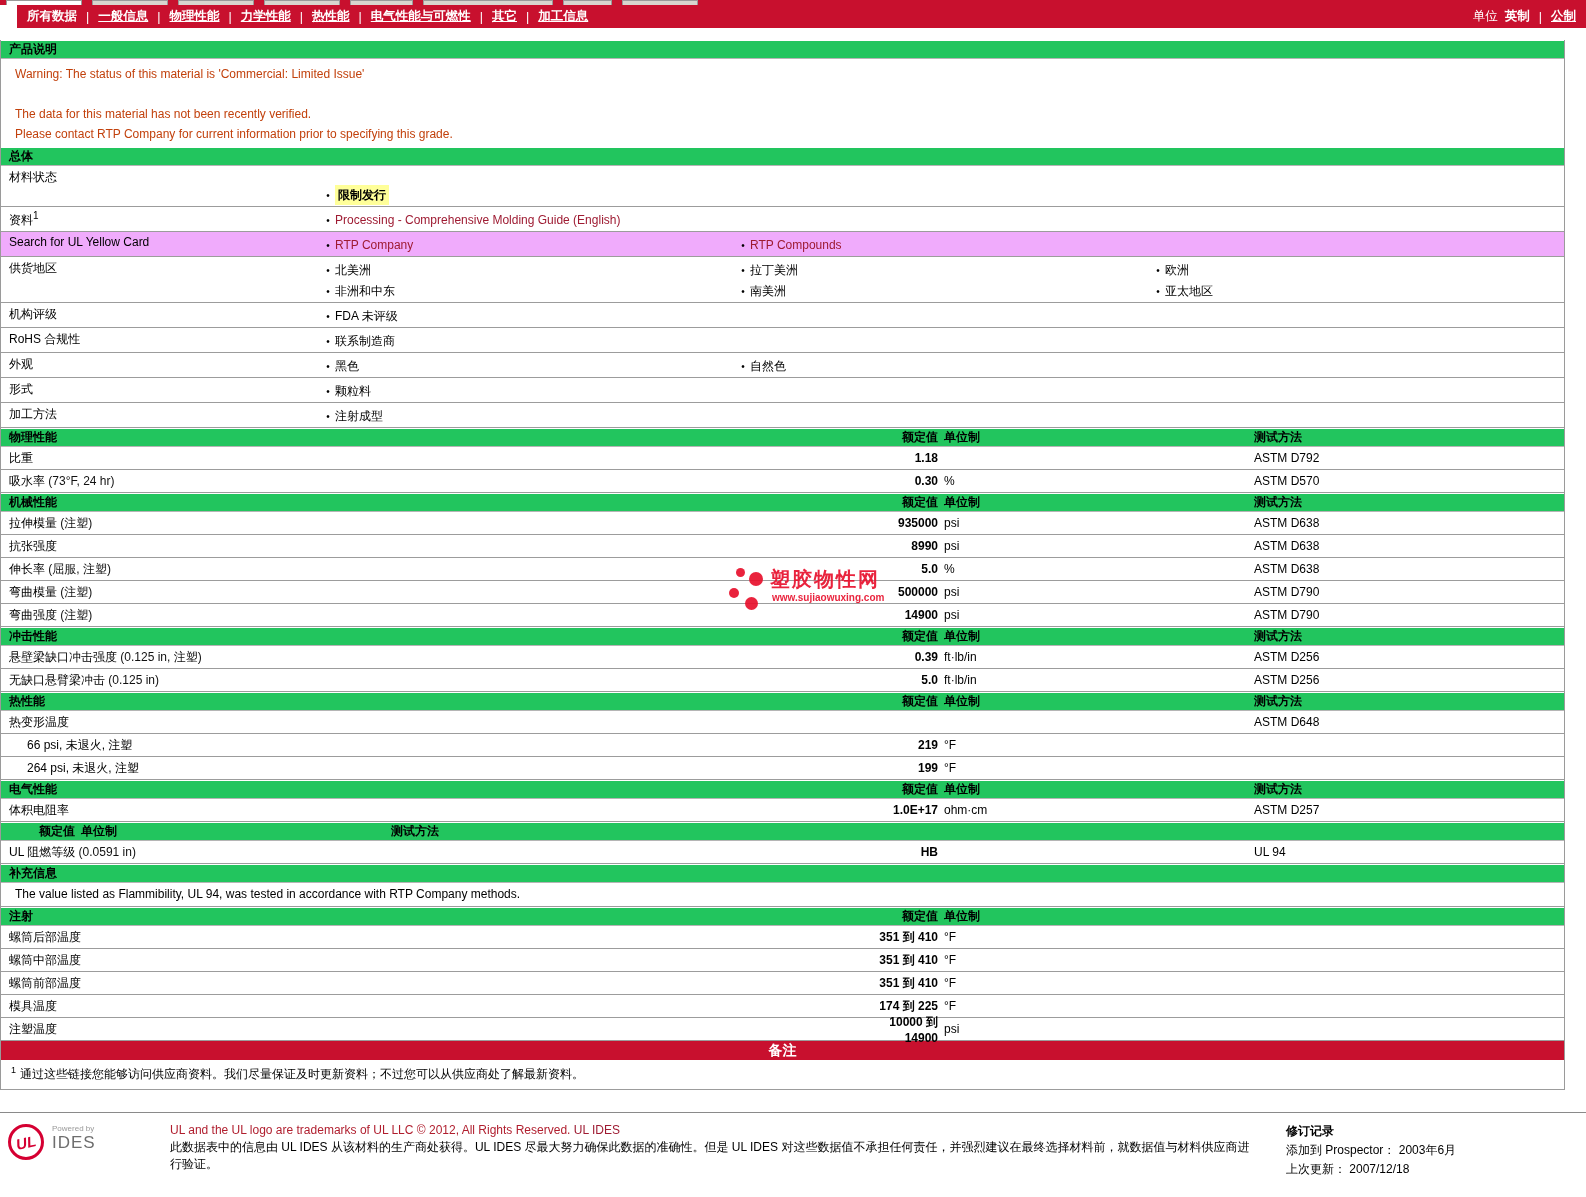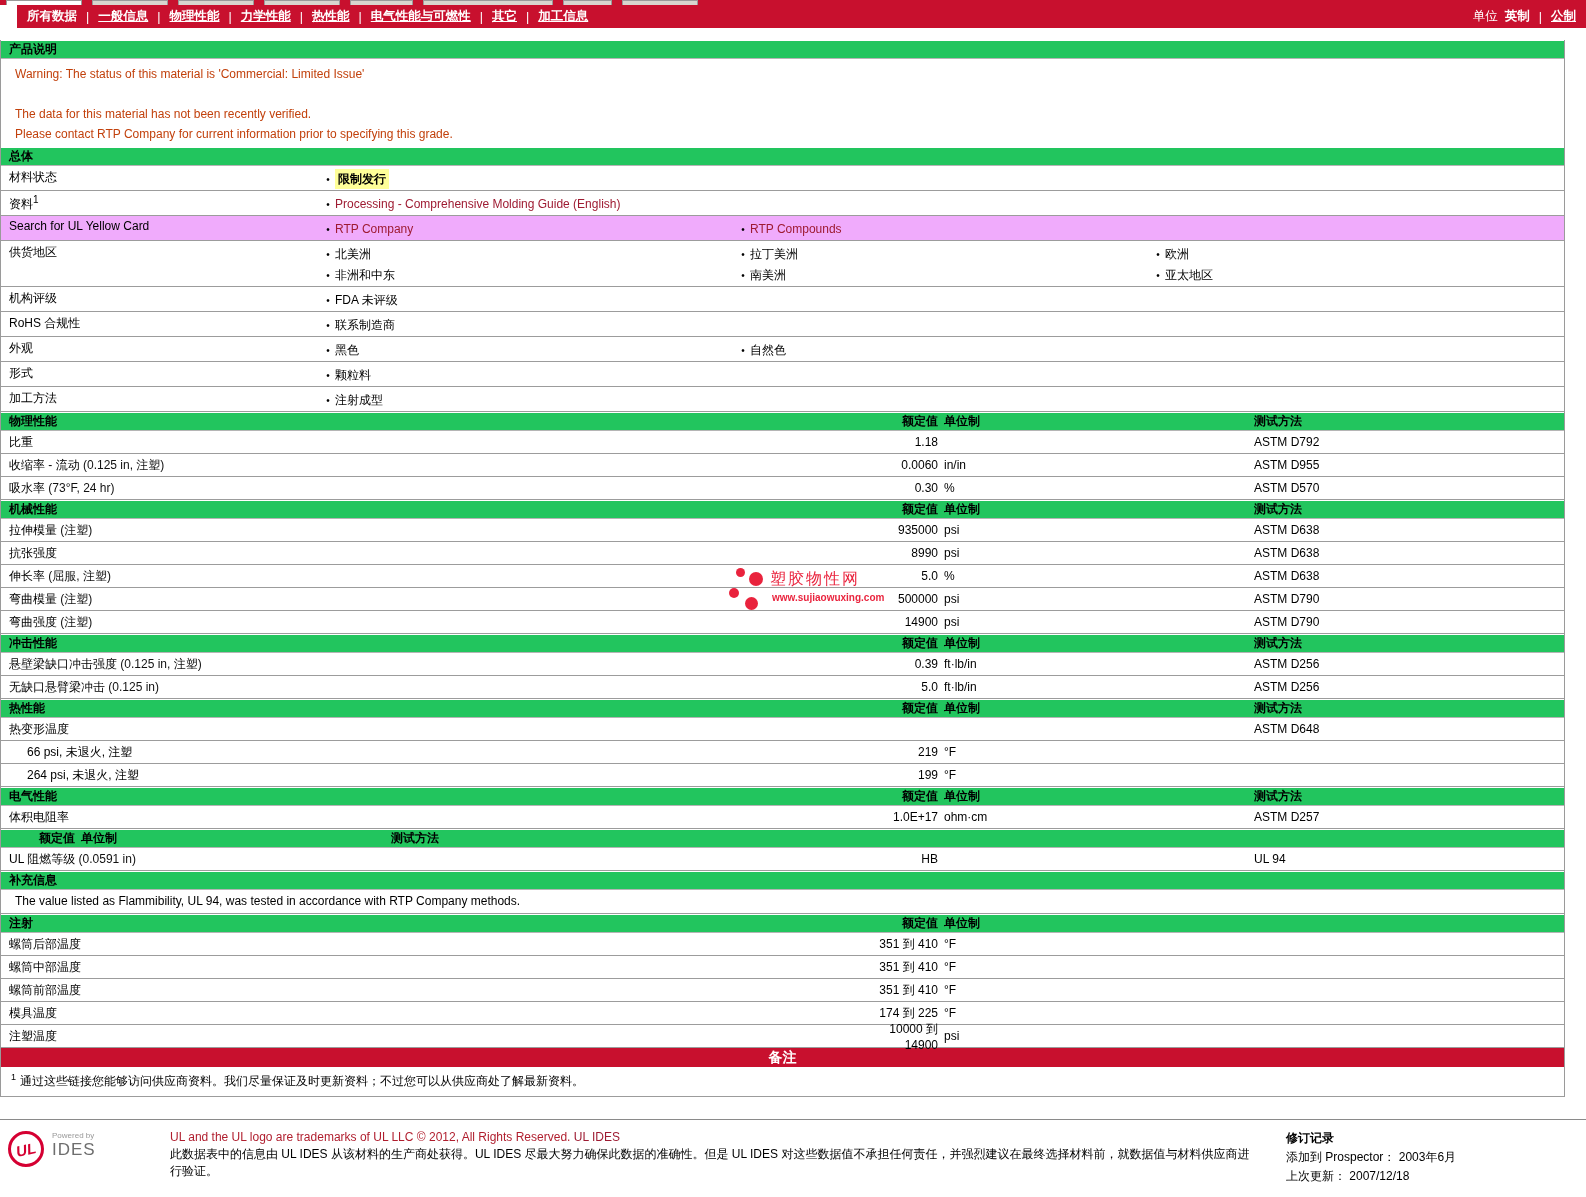--- a/index.html
+++ b/index.html
@@ -36,32 +36,32 @@
   .dline { padding-left: 14px; height: 20px; line-height: 20px; color: #c2410c; white-space: pre; }
   
   .grow { display: flex; min-height: 23px; border-bottom: 1px solid #9c9c9c; align-items: flex-start; }
   .grow.ghl { background: #f0abfc; }
   .glabel { width: 320px; padding: 3px 0 0 8px; }
   .gcol { width: 415px; padding-top: 3px; }
   .gcol:last-child { flex: 1; }
   .bline { display: flex; align-items: baseline; line-height: 20px; }
   .bullet { width: 14px; text-align: center; font-size: 10px; flex: none; }
   .link { color: #9E1B32; text-decoration: none; cursor: pointer; }
-  .b { font-weight: bold; }
+  .b { font-weight: bold; margin-top: 16px; }
   .hlval { background: #FFFF99; padding: 0 3px; }
   
   .phead .ptitle { width: 863px; padding-left: 8px; flex: none; }
   .pv-h { width: 74px; text-align: right; flex: none; }
   .pu-h { width: 316px; padding-left: 6px; flex: none; }
   .pm-h { flex: 1; }
   .prow { display: flex; height: 23px; align-items: center; border-bottom: 1px solid #9c9c9c; }
   .pname { width: 863px; padding-left: 8px; flex: none; white-space: nowrap; }
   .pname.ind { padding-left: 26px; }
   .pnote { color: #111; }
-  .pval { width: 74px; text-align: right; flex: none; }
+  .pval { width: 74px; text-align: right; flex: none; font-weight: bold; }
   .punit { width: 316px; padding-left: 6px; flex: none; }
   .pmethod { flex: 1; }
   .ptextrow { min-height: 24px; padding: 4px 8px 2px 14px; border-bottom: 1px solid #9c9c9c; }
   
   .notes-bar { height: 19px; background: #C8102E; color: #fff; font-weight: bold; font-size: 14px; text-align: center; line-height: 18px; }
   .footnote { padding: 5px 8px 6px 10px; border-bottom: 1px solid #9c9c9c; }
   .footnote sup { font-size: 9px; margin-right: 4px; }
   
   .footer { border-top: 1px solid #8a8a8a; margin-top: 22px; display: flex; padding: 9px 10px 6px 8px; }
   .flogo { width: 162px; flex: none; display: flex; align-items: flex-start; padding-top: 2px; }
@@ -76,21 +76,21 @@
   .ftext { flex: 1; padding-right: 14px; }
   .tm { color: #B01E2E; line-height: 16px; }
   .tm .link { color: #9E1B32; }
   .disc { color: #000; line-height: 17px; margin-top: 1px; max-width: 1090px; }
   .frev { width: 290px; flex: none; line-height: 19px; }
   .rtitle { font-weight: bold; }
   
   .watermark { position: absolute; top: 566px; left: 712px; pointer-events: none; opacity: .92; }
   .wm-dots { position: absolute; left: 0; top: 0; width: 58px; height: 46px; }
   .wm-dot { position: absolute; background: #E8112D; border-radius: 50%; }
-  .wm-text { margin-left: 58px; color: #E8112D; font-size: 16px; font-weight: normal; letter-spacing: 2px; line-height: 26px; }
+  .wm-text { margin-left: 58px; color: #E8112D; font-size: 20px; font-weight: bold; letter-spacing: 2px; line-height: 26px; }
   .wm-url { margin-left: 60px; color: #E8112D; font-size: 10px; font-weight: bold; line-height: 11px; }
 </style>
 </head>
 <body>
 
 <div class="tab-strip" id="tabStrip">
     <div class="tab-top active" style="width: 76px;"></div>
     <div class="tab-top" style="width: 76px;"></div>
     <div class="tab-top" style="width: 76px;"></div>
     <div class="tab-top" style="width: 76px;"></div>
@@ -269,26 +269,20 @@
         <span class="pu-h">单位制</span>
         <span class="pm-h">测试方法</span>
       </div>
       <div class="prow">
         <div class="pname">比重</div>
         <div class="pval">1.18</div>
         <div class="punit"></div>
         <div class="pmethod">ASTM D792</div>
       </div>
       <div class="prow">
-        <div class="pname">收缩率  - 流动<span class="pnote">  (0.125 in, 注塑)</span></div>
-        <div class="pval">0.0060</div>
-        <div class="punit">in/in</div>
-        <div class="pmethod">ASTM D955</div>
-      </div>
-      <div class="prow">
         <div class="pname">吸水率<span class="pnote">  (73°F, 24 hr)</span></div>
         <div class="pval">0.30</div>
         <div class="punit">%</div>
         <div class="pmethod">ASTM D570</div>
       </div>
       <div class="sec-header phead">
         <span class="ptitle">机械性能</span>
         <span class="pv-h">额定值</span>
         <span class="pu-h">单位制</span>
         <span class="pm-h">测试方法</span>

